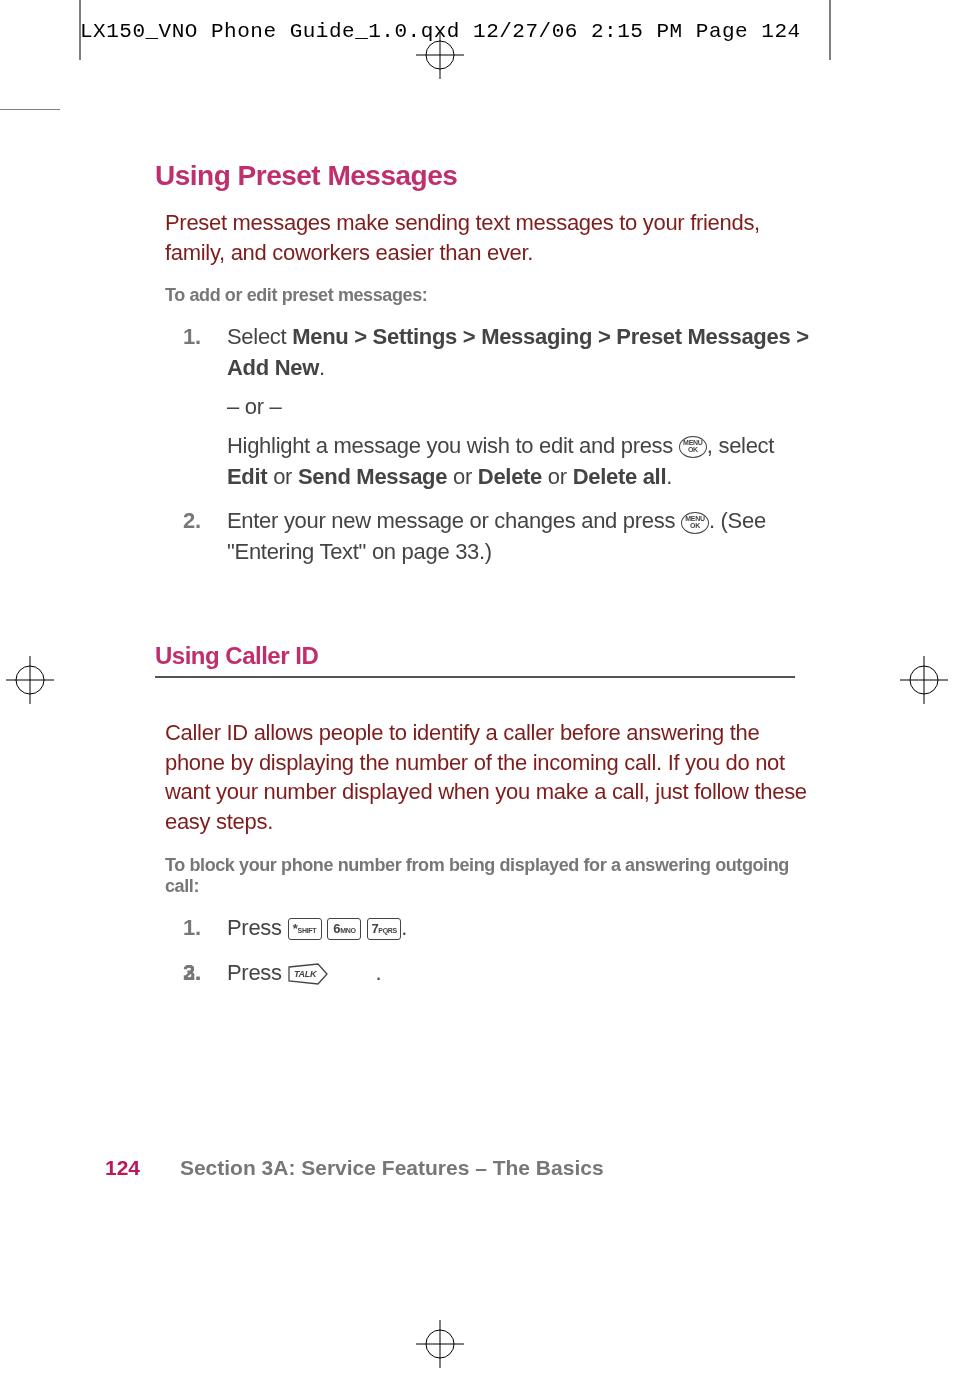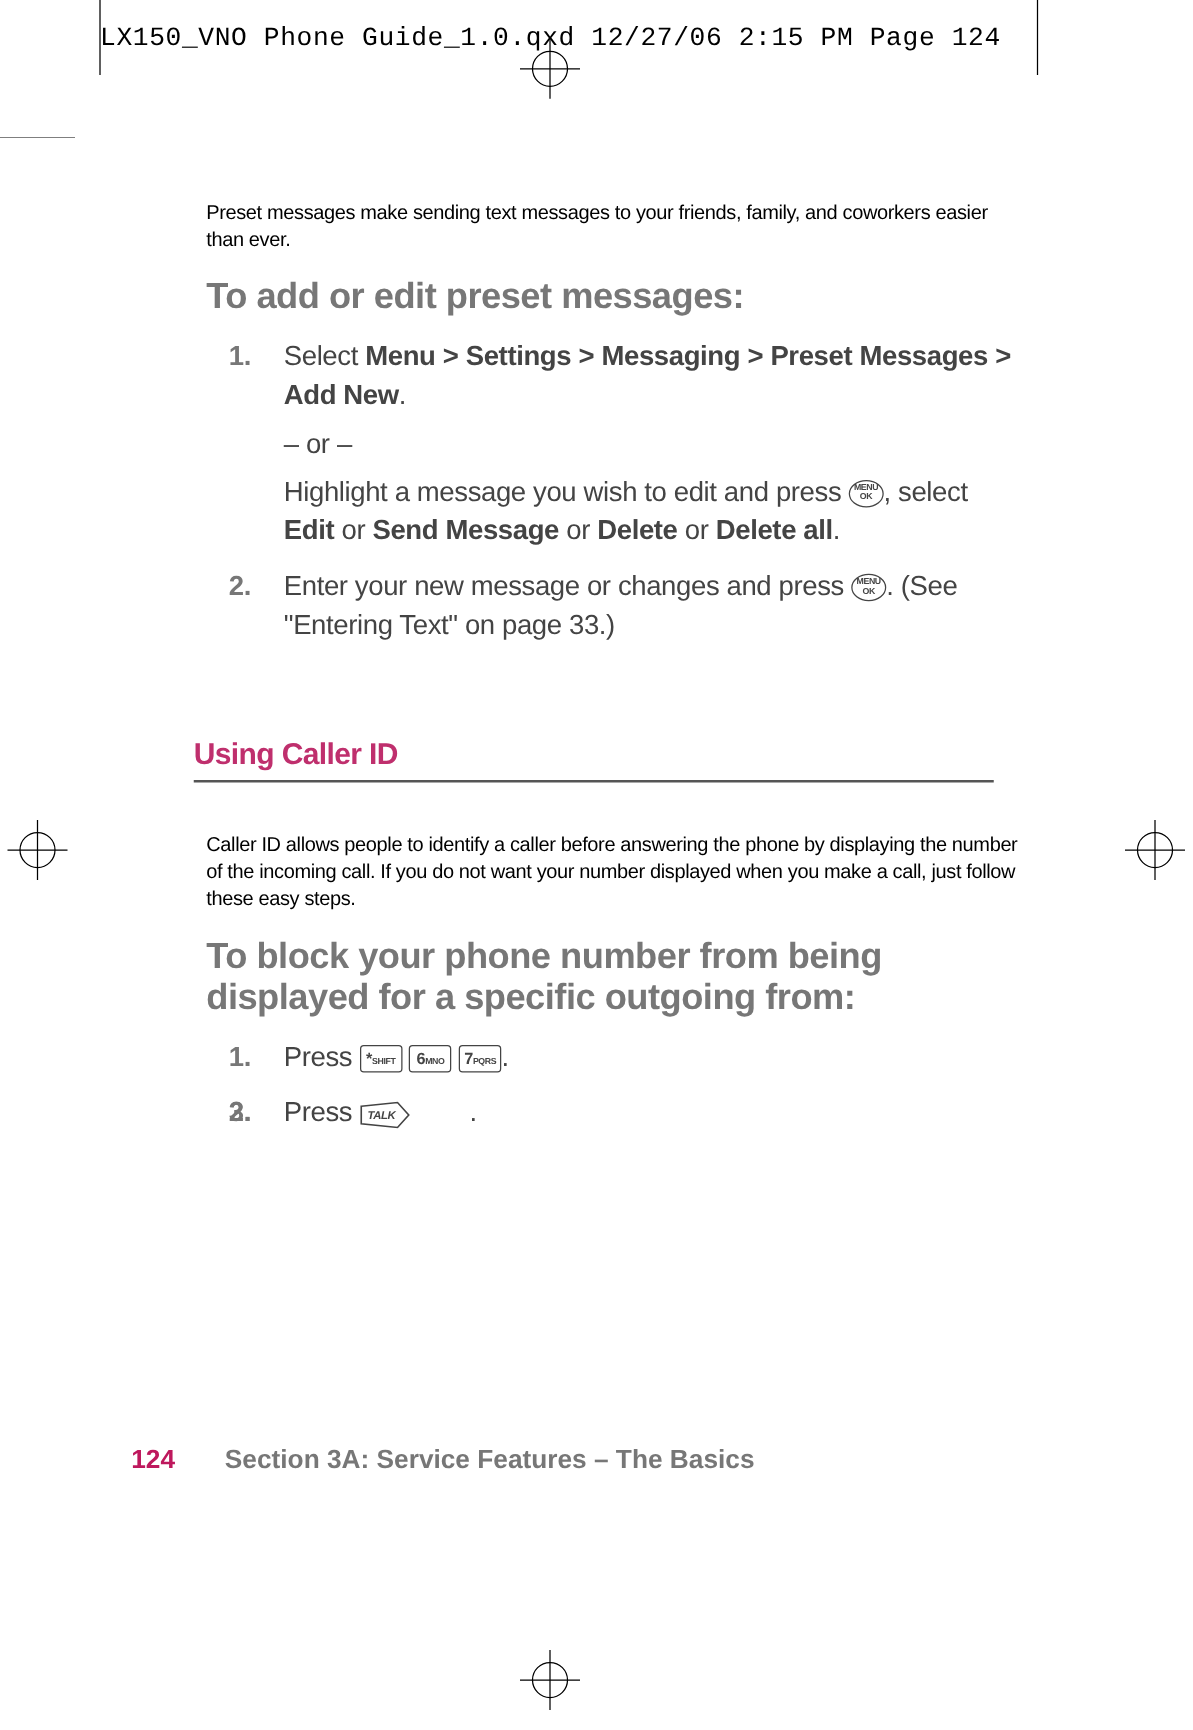--- a/index.html
+++ b/index.html
@@ -54,28 +54,28 @@
     margin: 0 0 6px 0;
     letter-spacing: -0.5px;
   }
   .rule {
     border: none;
     border-top: 2px solid #555;
     margin: 0 0 40px 0;
     width: 640px;
   }
   p.body {
-    font-size: 16px;
+    font-size: 22px;
     line-height: 1.35;
-    color: #000000;
+    color: #7f1d1d;
     margin: 0 0 18px 10px;
     letter-spacing: -0.3px;
   }
   p.lead {
-    font-size: 29px;
+    font-size: 18px;
     font-weight: 700;
     color: #777;
     margin: 0 16px 16px 10px;
     letter-spacing: -0.4px;
   }
   ol {
     list-style: none;
     padding: 0;
     margin: 0 0 0 28px;
   }
@@ -201,20 +201,21 @@
     <circle cx="0" cy="0" r="14" stroke="black" fill="none" stroke-width="1"></circle>
     <line x1="-24" y1="0" x2="24" y2="0" stroke="black" stroke-width="1"></line>
     <line x1="0" y1="-24" x2="0" y2="24" stroke="black" stroke-width="1"></line>
   </g>
 </svg>
 
 <div class="header-line">LX150_VNO Phone Guide_1.0.qxd  12/27/06  2:15 PM  Page 124</div>
 
 <div class="content">
 
+  <div class="h2">Using Preset Messages</div>
 
   <p class="body">Preset messages make sending text messages to your friends, family, and coworkers easier than ever.</p>
 
   <p class="lead">To add or edit preset messages:</p>
 
   <ol>
     <li>
       <span class="num">1.</span>
       <span>Select </span><span class="bold">Menu &gt; Settings &gt; Messaging &gt; Preset Messages &gt; Add New</span><span>.</span>
       <div class="or">– or –</div>
@@ -228,21 +229,21 @@
     </li>
   </ol>
 
   <div class="spacer-section"></div>
 
   <div class="h1">Using Caller ID</div>
   <hr class="rule">
 
   <p class="body">Caller ID allows people to identify a caller before answering the phone by displaying the number of the incoming call. If you do not want your number displayed when you make a call, just follow these easy steps.</p>
 
-  <p class="lead">To block your phone number from being displayed for a specific outgoing from:</p>
+  <p class="lead">To block your phone number from being displayed for a answering outgoing call:</p>
 
   <ol>
     <li>
       <span class="num">1.</span>
       <span>Press </span>
       <span class="key-rect"><span class="big">*</span><span class="sm">SHIFT</span></span>
       <span class="key-rect"><span class="big">6</span><span class="sm">MNO</span></span>
       <span class="key-rect"><span class="big">7</span><span class="sm">PQRS</span></span><span>.</span>
     </li>
     <li>

